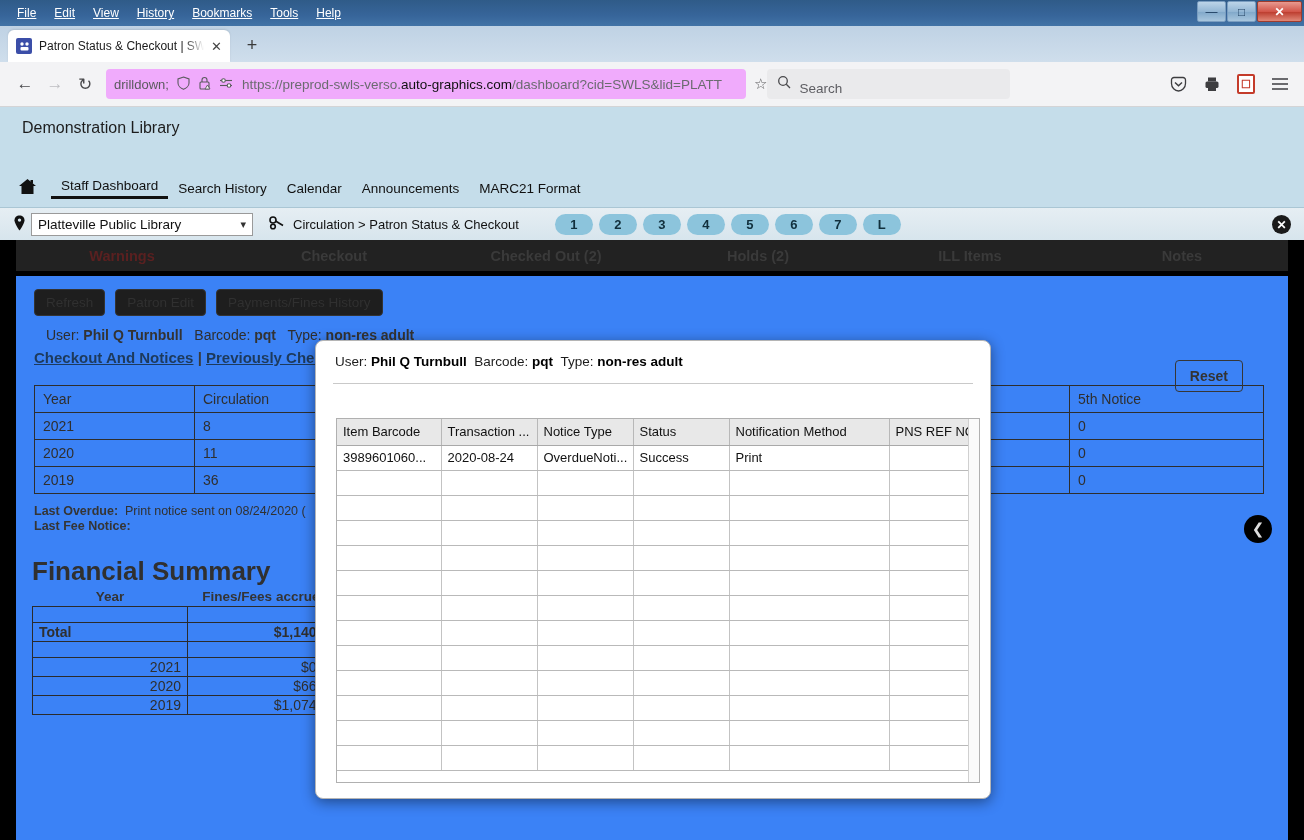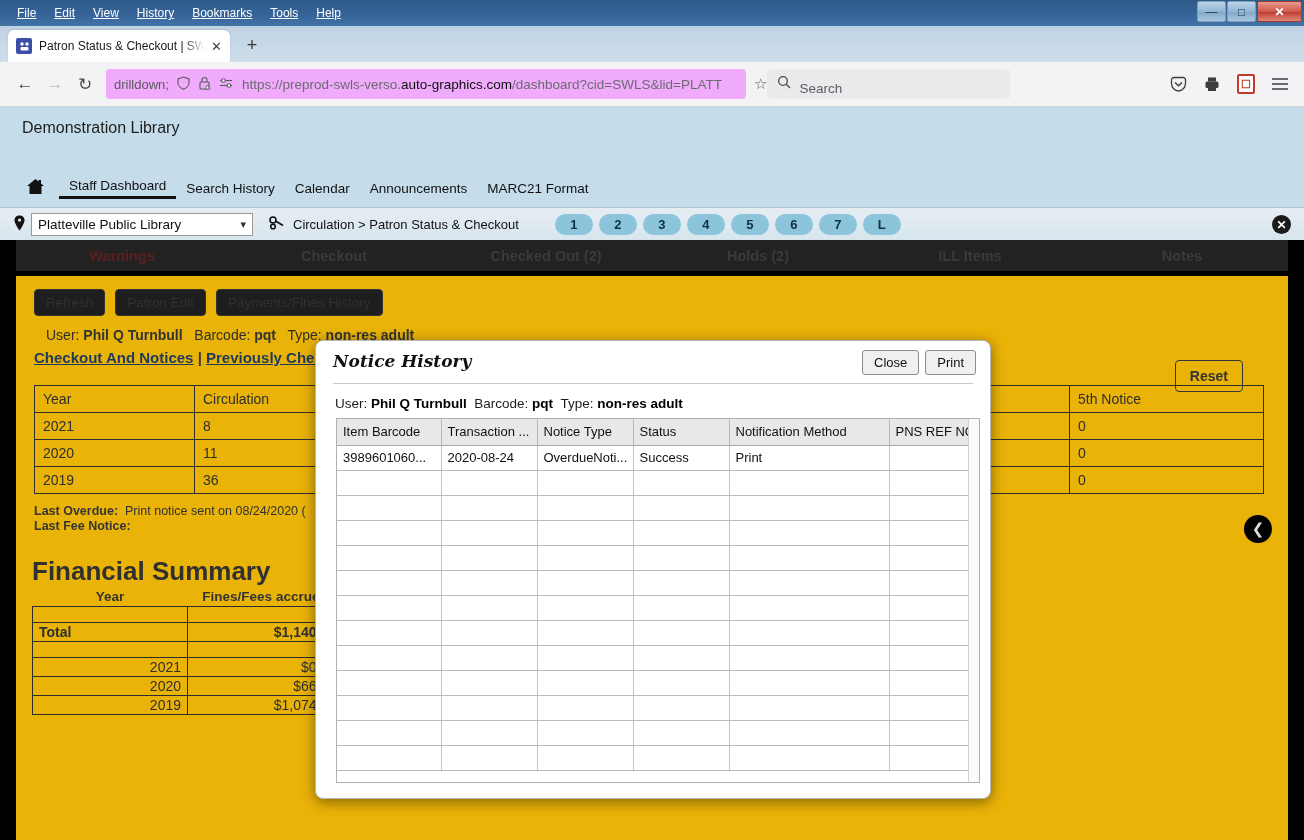--- a/index.html
+++ b/index.html
@@ -153,21 +153,21 @@
     position: absolute; right: 20px; top: 158px; display: flex; align-items: stretch; gap: 0;
   }
   .acct-box { border-left: 2px solid #8fb9cc; padding: 0 14px 0 10px; }
   .hello { font-size: 11.5px; color: #1b1b1b; line-height: 14px; }
   .your-acct { font-size: 15px; color: #111; line-height: 20px; }
   .logout-box { border-left: 2px solid #8fb9cc; padding: 0 6px 0 14px; display:flex; align-items:flex-end;}
   .logout { font-size: 13.5px; color: #111; }
 
   .navrow {
     position: absolute; left: 0; top: 62px; width: 1304px; height: 38px;
-    display: flex; align-items: center; padding-left: 26px; gap: 0;
+    display: flex; align-items: center; padding-left: 18px; gap: 0;
   }
   .home-ico { font-size: 16px; color: #111; margin-right: 14px; }
   .navlink { font-size: 13.5px; color: #111; padding: 0 10px; white-space: nowrap; }
   .navlink.active { border-bottom: 3px solid #111; padding-bottom: 3px; }
 
   .locrow {
     position: absolute; left: 0; top: 100px; width: 1304px; height: 33px;
     background: linear-gradient(to bottom,#e6eef3 0%, #d7e5ed 100%);
     border-top: 1px solid #aac6d4;
     display: flex; align-items: center; padding-left: 14px; gap: 0;
@@ -192,21 +192,21 @@
     display: flex; align-items: center; justify-content: center; font-weight: bold;
   }
 
   
   .content-wrap {
     position: absolute; left: 0; top: 133px; width: 1304px; height: 600px;
     background: #000;
   }
   .content {
     position: absolute; left: 16px; top: 0px; width: 1272px; height: 600px;
-    background: #eab308; color: #2a2a2a; overflow: hidden;
+    background: #3b82f6; color: #2a2a2a; overflow: hidden;
   }
   .tabs-bar {
     position: relative; height: 36px; background: #222; display: flex;
     align-items: center; border-bottom: 5px solid #000;
   }
   .ctab { flex: 1; text-align: center; font-size: 14.5px; font-weight: bold; color: #3a3a3a; }
   .ctab.warn { color: #5a2020; }
   .btnrow { display: flex; gap: 10px; padding: 13px 0 0 18px; }
   .dbtn {
     border: 1px solid #333; border-radius: 4px; padding: 5px 11px;
@@ -672,27 +672,20 @@
               <td>$2.00</td>
             </tr>
           </tbody>
             </table>
 
           <div class="carousel-left">❮</div>
         </div>
       </div>
 
       <div class="modal">
-        <div class="modal-head">
-          <div class="modal-title">Notice History</div>
-          <div class="modal-btns">
-            <div class="mbtn">Close</div>
-            <div class="mbtn">Print</div>
-          </div>
-        </div>
         <div class="modal-rule"></div>
         <div class="modal-user">
           <span>User:</span>
           <b>Phil Q Turnbull</b>&nbsp;
           <span>Barcode:</span>
           <b>pqt</b>&nbsp;
           <span>Type:</span>
           <b>non-res adult</b>
         </div>
 

